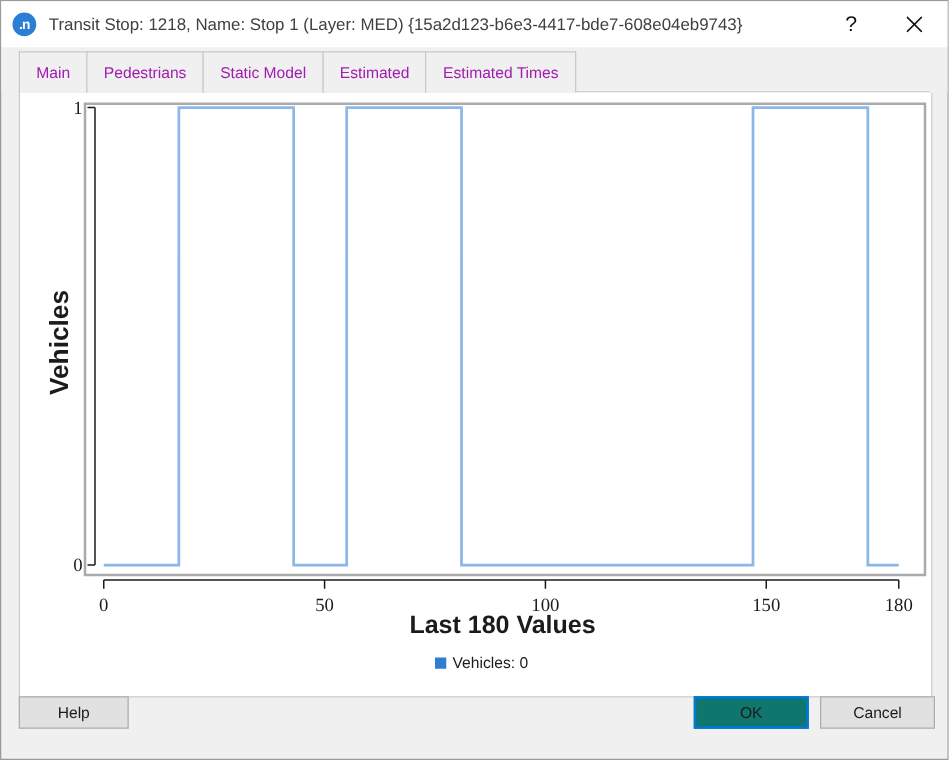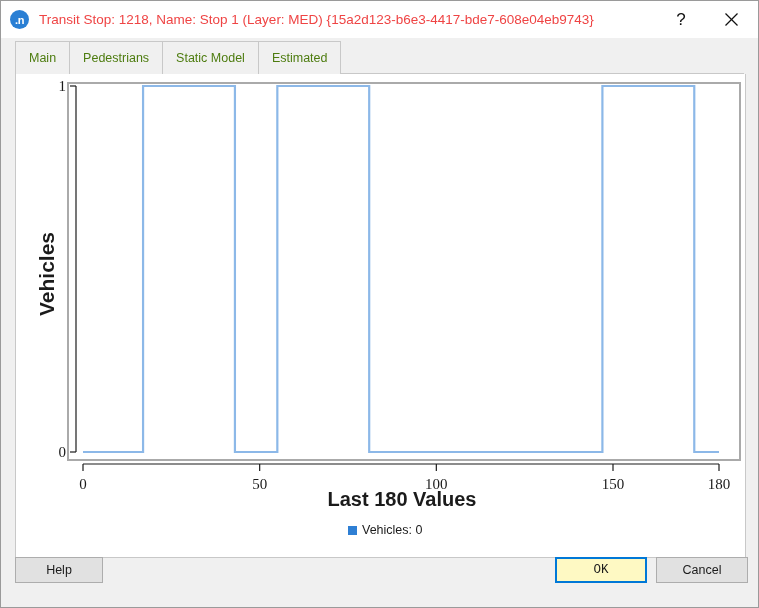--- a/index.html
+++ b/index.html
@@ -37,21 +37,21 @@
     font-weight: bold;
     display: flex;
     align-items: center;
     justify-content: center;
     flex: none;
     letter-spacing: -0.5px;
   }
   #title-text {
     margin-left: 10px;
     font-size: 13.5px;
-    color: #ef4444;
+    color: #404040;
     white-space: nowrap;
   }
   .tb-btn {
     position: absolute;
     top: 0;
     height: 37px;
     width: 46px;
     display: flex;
     align-items: center;
     justify-content: center;
@@ -78,21 +78,21 @@
     background: #c8c8c8;
   }
   .tab {
     position: relative;
     height: 24px;
     padding: 16px 13px;
     display: flex;
     align-items: center;
     justify-content: center;
     font-size: 12.5px;
-    color: #4d7c0f;
+    color: #a21caf;
     background: #f0f0f0;
     border: 1px solid #c8c8c8;
     border-bottom: none;
     margin-right: -1px;
     white-space: nowrap;
     z-index: 1;
   }
   .tab.active {
     height: 28px;
     background: #ffffff;
@@ -166,21 +166,21 @@
     font-family: "Liberation Sans", sans-serif;
     font-size: 12.5px;
     color: #1b1b1b;
     display: flex;
     align-items: center;
     justify-content: center;
     cursor: default;
   }
   #help-button  { left: 14px;  top: 11px; width: 88px; }
   #ok-button    { right: 111px; top: 11px; width: 92px;
-                  border: 2px solid #0078d7; background: #fef9c3; font-family: Liberation Mono, monospace; }
+                  border: 2px solid #0078d7; background: #0f766e; }
   #cancel-button{ right: 10px; top: 11px; width: 92px; }
 </style>
 </head>
 <body>
 
 <div id="window">
 
   <div id="titlebar">
     <div id="app-icon">.n</div>
     <div id="title-text">Transit Stop: 1218, Name: Stop 1 (Layer: MED) {15a2d123-b6e3-4417-bde7-608e04eb9743}</div>
@@ -191,20 +191,21 @@
         <line x1="12.5" y1="0.5" x2="0.5" y2="12.5" stroke="#111" stroke-width="1.2"></line>
       </svg>
     </div>
   </div>
 
   <div id="tabstrip">
     <div class="tab">Main</div>
     <div class="tab">Pedestrians</div>
     <div class="tab">Static Model</div>
     <div class="tab">Estimated</div>
+    <div class="tab">Estimated Times</div>
   </div>
 
   <div id="content">
     <div id="chart-wrap">
       <svg id="chart-svg" width="729" height="482" viewBox="0 0 729 482">
 
         <rect id="plot-frame" x="52" y="9" width="672" height="377" fill="#ffffff" stroke="#aaaaaa" stroke-width="2"></rect>
 
         <path id="series-path" fill="none" stroke="#8cb8e8" stroke-width="2.2" stroke-linejoin="miter" stroke-linecap="butt" d="M67.00 378.00 L127.07 378.00 L127.07 12.00 L218.93 12.00 L218.93 378.00 L261.33 378.00 L261.33 12.00 L353.20 12.00 L353.20 378.00 L586.40 378.00 L586.40 12.00 L678.27 12.00 L678.27 378.00 L703.00 378.00"></path>
 

